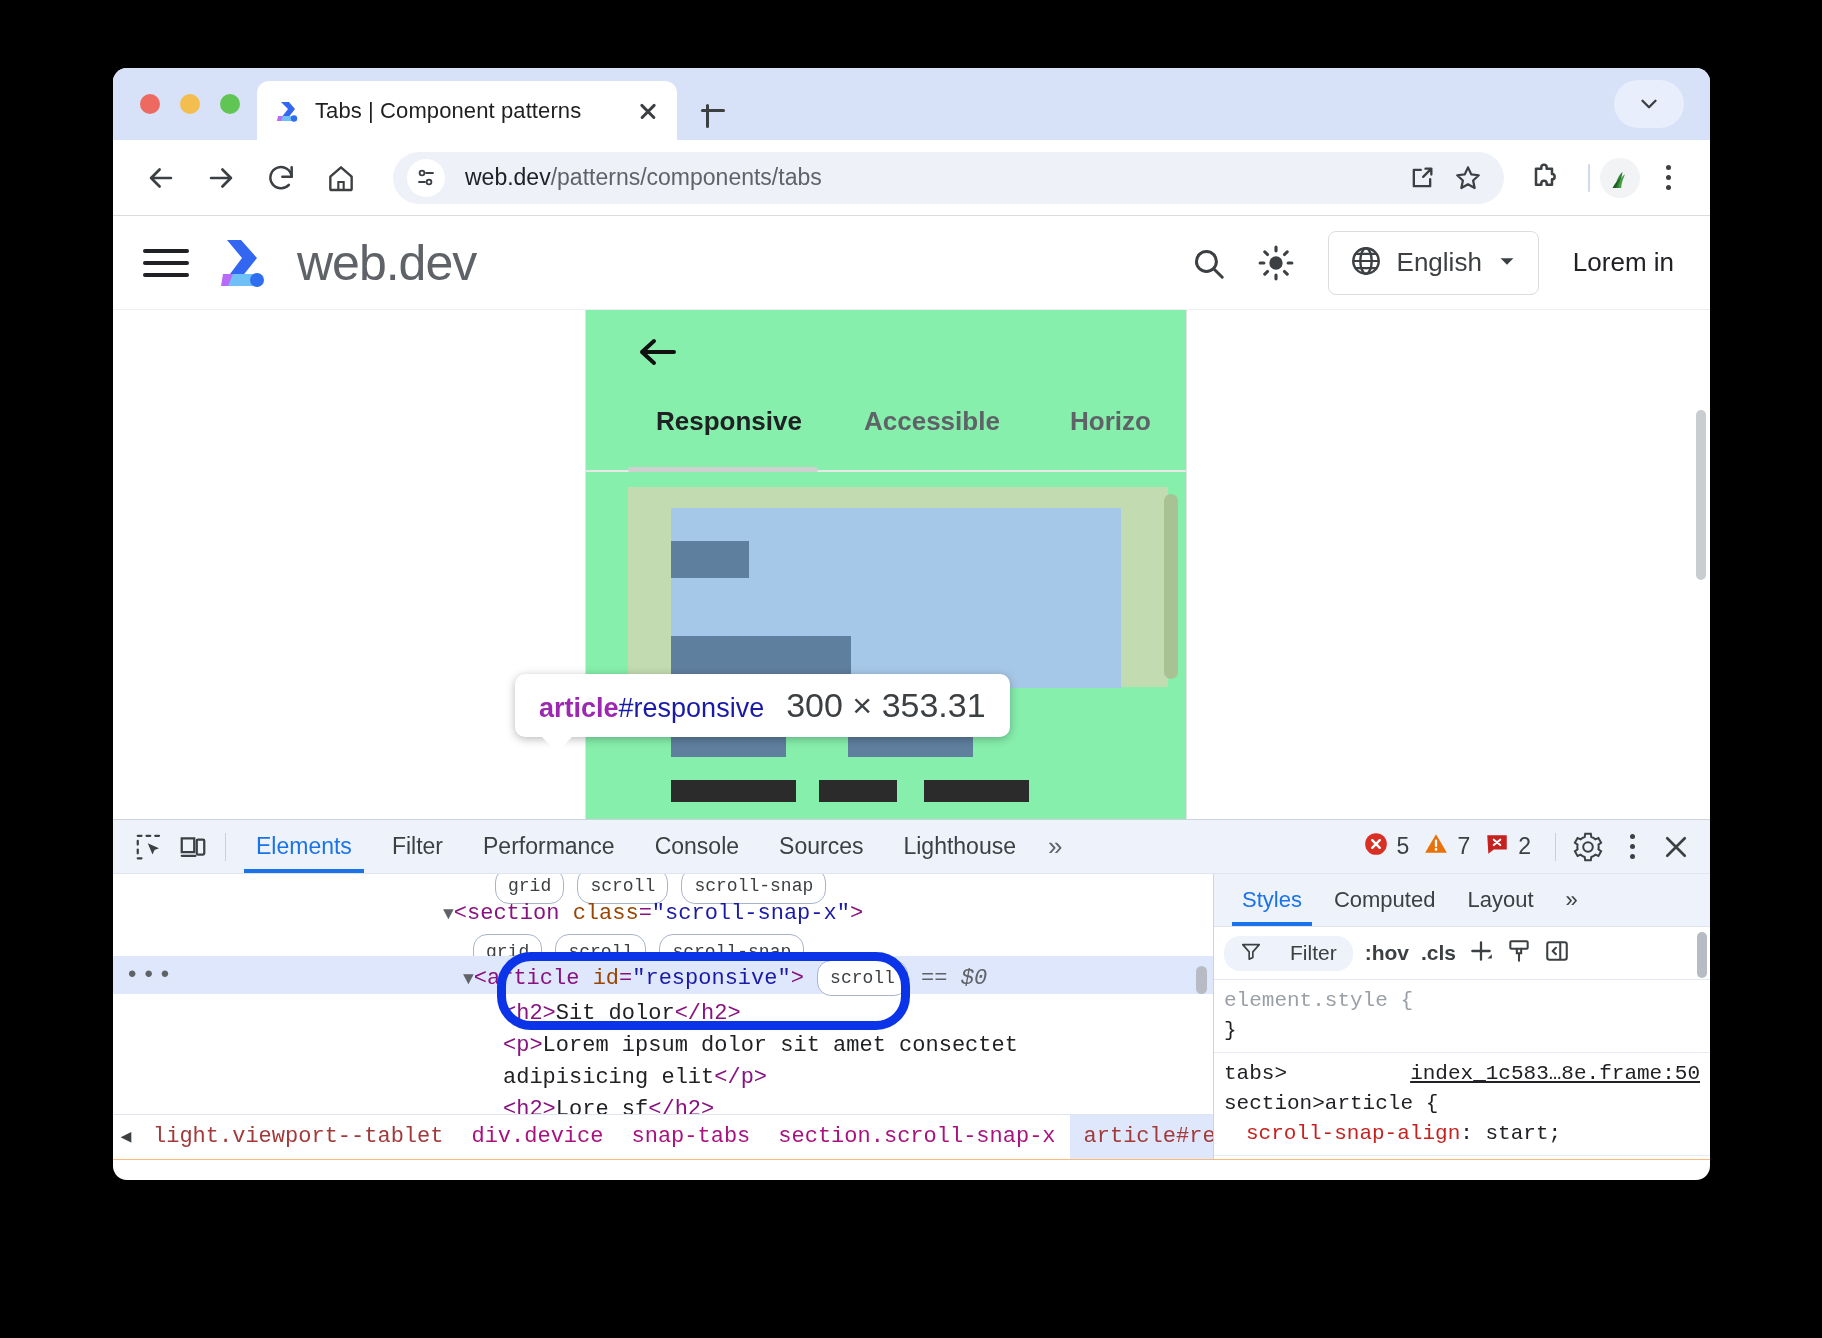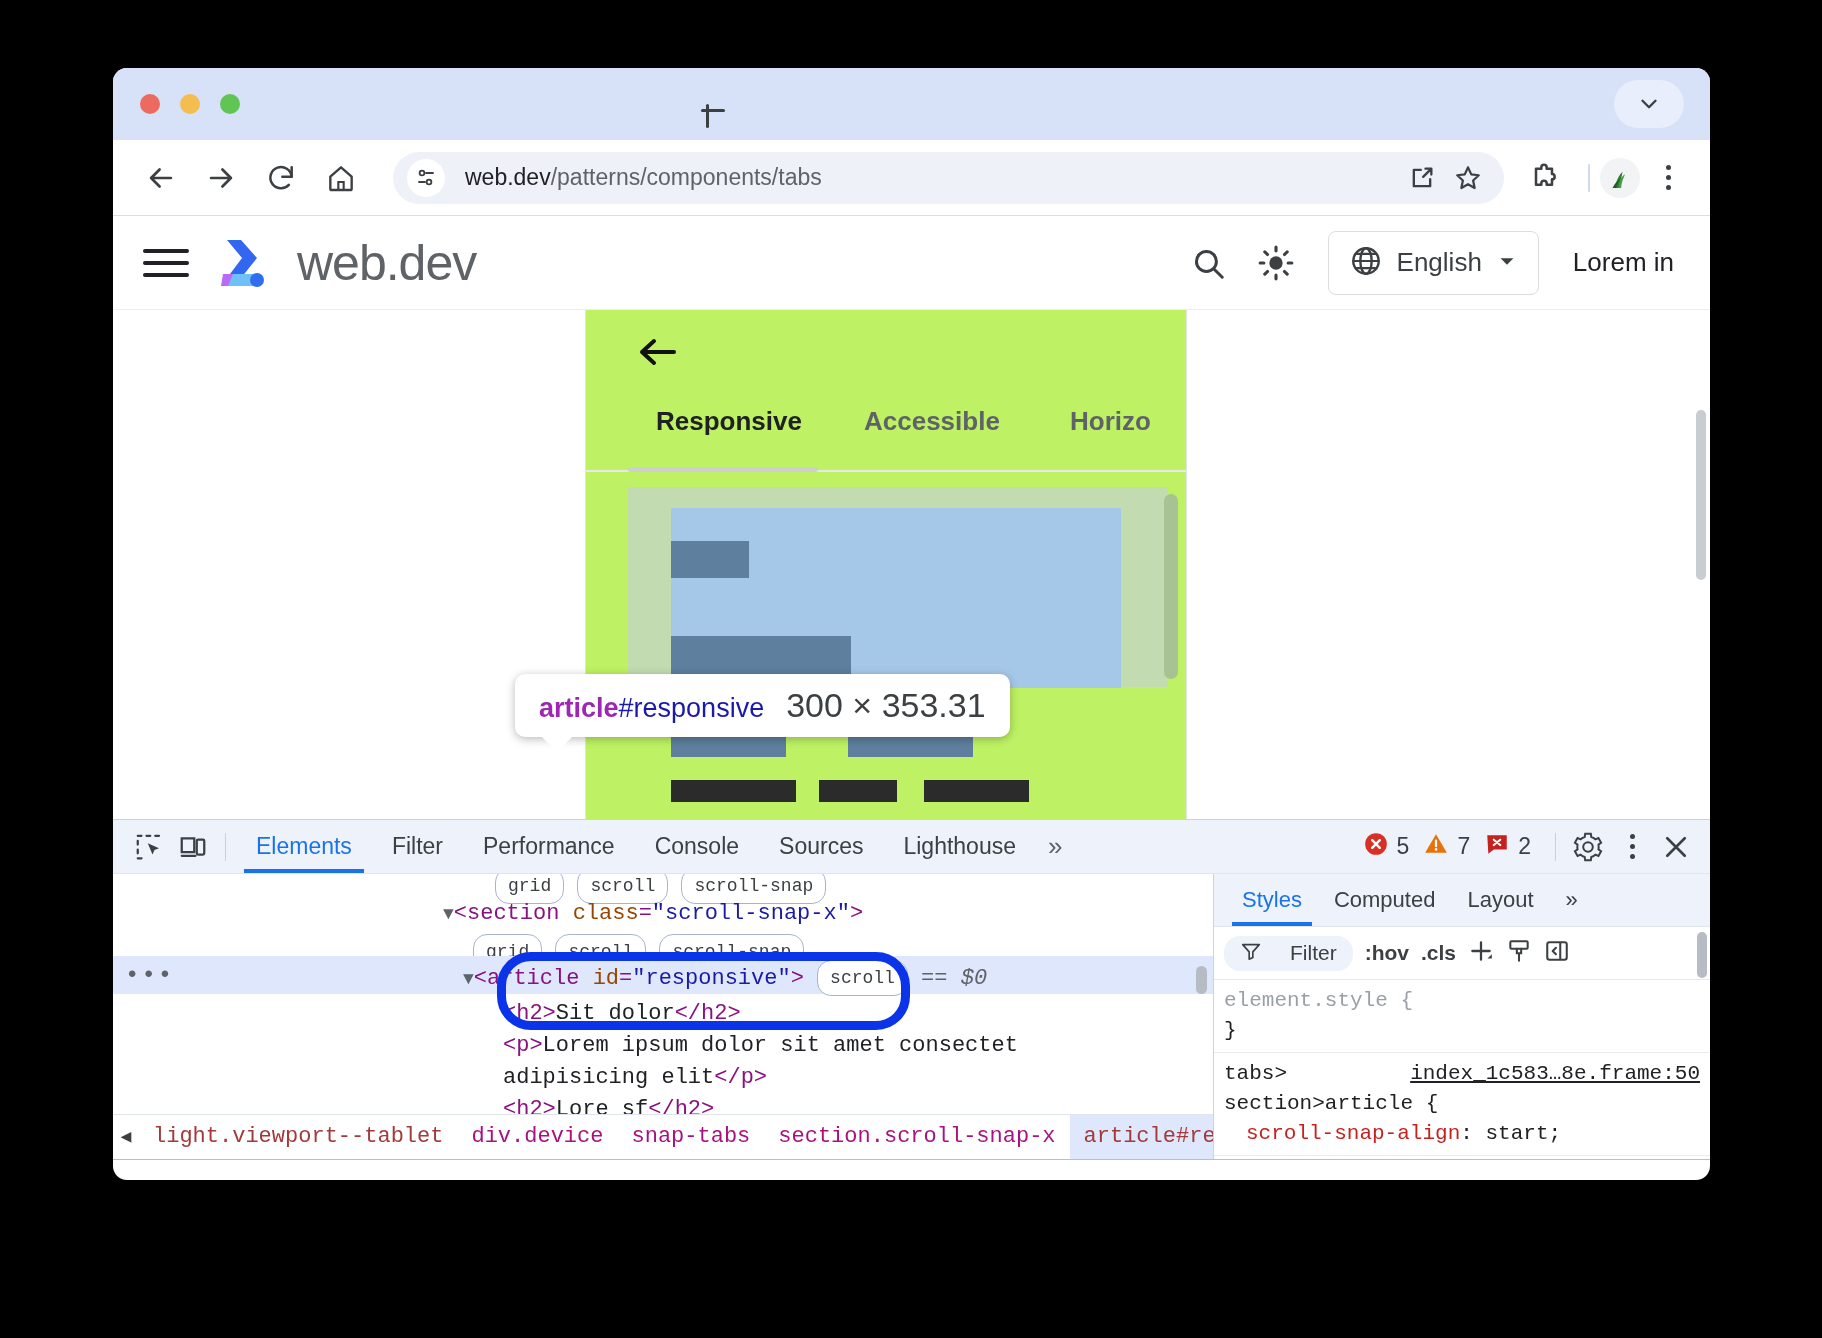--- a/index.html
+++ b/index.html
@@ -261,21 +261,21 @@
     height: 509px;
     background: #ffffff;
     overflow: hidden;
   }
   .device {
     position: absolute;
     left: 472px;
     top: 0px;
     width: 600px;
     height: 509px;
-    background: #bef264;
+    background: #86efac;
     border-left: 1px solid #e3e3e3;
     border-right: 1px solid #e3e3e3;
     overflow: hidden;
   }
   .back-arrow {
     position: absolute;
     left: 48px; top: 22px;
     width: 48px; height: 40px;
   }
   .snap-tabs-row {
@@ -370,21 +370,21 @@
     right: 4px; top: 100px;
     width: 10px; height: 170px;
     background: #c8cdd2;
     border-radius: 5px;
   }
 
   
   .devtools {
     position: relative;
     height: 340px;
-    background: #5eead4;
+    background: #fdba74;
     border-top: 1px solid #cdd3de;
     font-family: "Liberation Sans", sans-serif;
   }
   .dt-toolbar {
     height: 54px;
     background: #eef2fb;
     display: flex;
     align-items: center;
     padding: 0 12px 0 14px;
     box-sizing: border-box;
@@ -595,20 +595,33 @@
 
   <div class="browser-window">
 
     <div class="tabstrip">
       <div class="traffic">
         <span class="dot red"></span>
         <span class="dot yellow"></span>
         <span class="dot green"></span>
       </div>
 
+      <div class="tab">
+        <span class="tab-favicon">
+          <svg width="28" height="28" viewBox="0 0 28 28">
+            <path d="M6 5 L16 5 L22 12 L15 12 L8 5 Z" fill="#3367f2"></path>
+            <path d="M22 12 L15 21 L8 21 L15 12 Z" fill="#3367f2"></path>
+            <path d="M5 19 L12 19 L10 24 L4 24 Z" fill="#b96af7"></path>
+            <path d="M10 19 L20 19 L20 24 L8 24 Z" fill="#6ec0f7"></path>
+            <circle cx="21" cy="21.5" r="3.2" fill="#2f6ef0"></circle>
+          </svg>
+        </span>
+        <span class="tab-title">Tabs  |  Component patterns</span>
+        <span class="tab-close"></span>
+      </div>
 
       <div class="newtab"></div>
 
       <div class="tabstrip-chevron">
         <svg width="26" height="26" viewBox="0 0 24 24">
             <path d="M6 9l6 6 6-6" stroke="#3c4043" stroke-width="2.2" fill="none" stroke-linecap="round" stroke-linejoin="round"></path>
           </svg>
       </div>
     </div>
 

